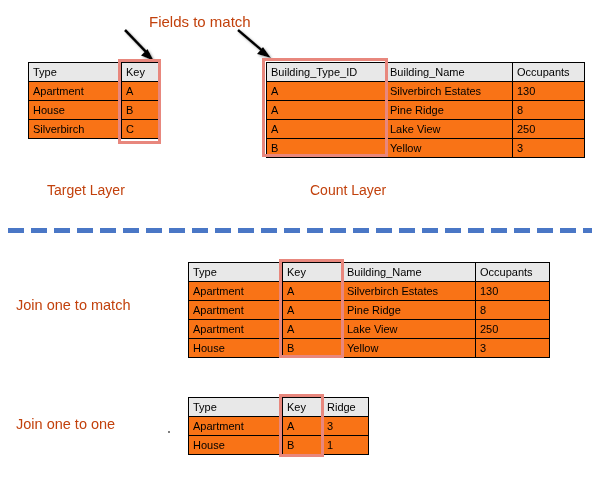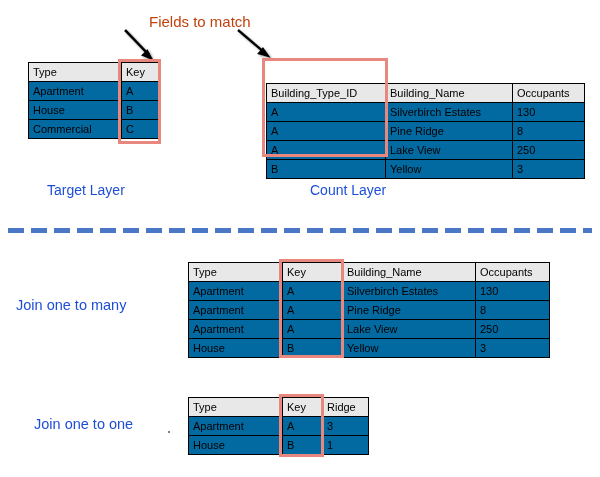--- a/index.html
+++ b/index.html
@@ -21,30 +21,30 @@
     position: absolute;
     font-size: 14px;
     line-height: 1;
     color: #c2410c;
     white-space: nowrap;
   }
   .caption {
     position: absolute;
     font-size: 13.5px;
     line-height: 1;
-    color: #1d4ed8;
+    color: #c2410c;
     white-space: nowrap;
   }
 
   
   .tbl {
     position: absolute;
     border-collapse: collapse;
     table-layout: fixed;
-    background: #0369a1;
+    background: #f97316;
     font-size: 11px;
   }
   .tbl td, .tbl th {
     border: 1px solid #000000;
     padding: 0 4px;
     height: 18px;
     line-height: 18px;
     text-align: left;
     font-weight: normal;
     font-size: 11px;
@@ -153,30 +153,30 @@
   <tbody>
     <tr>
       <td>Apartment</td>
       <td>A</td>
     </tr>
     <tr>
       <td>House</td>
       <td>B</td>
     </tr>
     <tr>
-      <td>Commercial</td>
+      <td>Silverbirch</td>
       <td>C</td>
     </tr>
   </tbody>
 </table>
 <div class="hl" style="left:118px; top:59px; width:43px; height:85px;"></div>
 
 <div class="caption" style="left:47px; top:183px; font-size:14px;">Target Layer</div>
 
-<table class="tbl" style="left:266px; top:62px; width:318px;margin-top:21px;">
+<table class="tbl" style="left:266px; top:62px; width:318px;">
   <colgroup>
       <col style="width:119px">
       <col style="width:127px">
       <col style="width:72px">
     </colgroup>
   <thead>
     <tr>
       <th>Building_Type_ID</th>
       <th>Building_Name</th>
       <th>Occupants</th>
@@ -207,21 +207,21 @@
 </table>
 <div class="hl" style="left:262px; top:58px; width:126px; height:99px;"></div>
 
 <div class="caption" style="left:310px; top:183px; font-size:14px;">Count Layer</div>
 
 <div class="divider-wrap">
   <div class="divider-shadow"></div>
   <div class="divider"></div>
 </div>
 
-<div class="caption" style="left:16px; top:298px; font-size:14.5px;">Join one to many</div>
+<div class="caption" style="left:16px; top:298px; font-size:14.5px;">Join one to match</div>
 
 <table class="tbl" style="left:188px; top:262px; width:361px;">
   <colgroup>
       <col style="width:94px">
       <col style="width:60px">
       <col style="width:133px">
       <col style="width:74px">
     </colgroup>
   <thead>
     <tr>
@@ -253,21 +253,21 @@
     <tr>
       <td>House</td>
       <td>B</td>
       <td>Yellow</td>
       <td>3</td>
     </tr>
   </tbody>
 </table>
 <div class="hl" style="left:279px; top:259px; width:65px; height:99px;"></div>
 
-<div class="caption" style="left:16px; top:417px; font-size:14.5px;margin-left:18px;">Join one to one</div>
+<div class="caption" style="left:16px; top:417px; font-size:14.5px;">Join one to one</div>
 
 <div class="dot-artifact" style="left:168px; top:431px;"></div>
 
 <table class="tbl" style="left:188px; top:397px; width:180px;">
   <colgroup>
       <col style="width:94px">
       <col style="width:40px">
       <col style="width:46px">
     </colgroup>
   <thead>

